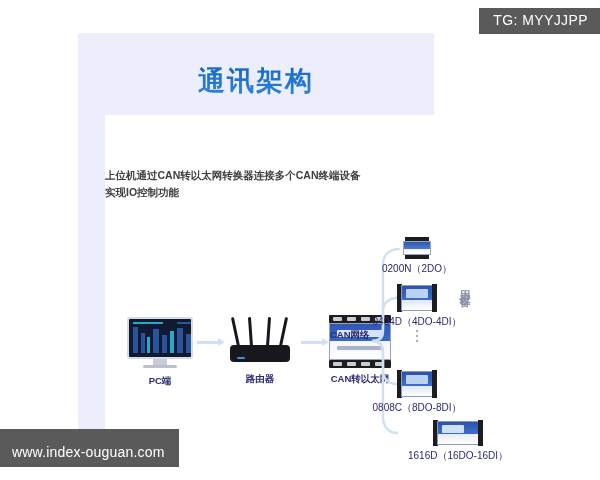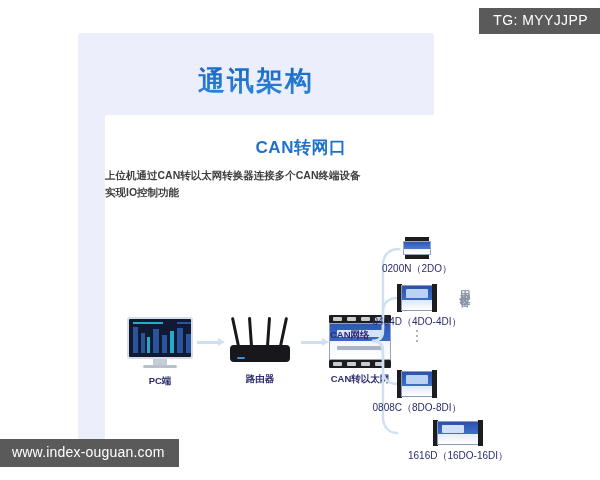--- a/index.html
+++ b/index.html
@@ -13,21 +13,21 @@
     position:absolute;top:8px;right:0;
     background:#5a5a5a;color:#ffffff;
     font-size:14px;letter-spacing:.4px;
     padding:5px 12px 6px 14px;
     line-height:1.1;
   }
   .url-chip{
     position:absolute;left:0;bottom:13px;
     background:#5a5a5a;color:#ffffff;
     font-size:14px;letter-spacing:.2px;
-    padding:6px 14px 7px 12px;
+    padding:16px 14px 7px 12px;
     line-height:1.1;
     z-index:8;
   }
   
   .outer-card{
     position:absolute;left:78px;top:33px;width:356px;height:415px;
     background:#eceffb;
     border-radius:3px;
   }
   .main-title{
@@ -165,21 +165,20 @@
 <body>
 
 <div class="tg-chip">TG: MYYJJPP</div>
 
 <div class="outer-card">
 
   <div class="main-title">通讯架构</div>
 
   <div class="inner-card">
 
-    <div class="sub-title">CAN转网口</div>
 
     <div class="desc">
       <span>上位机通过CAN转以太网转换器连接多个CAN终端设备</span>
       <span>实现IO控制功能</span>
     </div>
 
     <div class="diagram">
 
       <div class="node pc">
         <div class="pc-screen">

